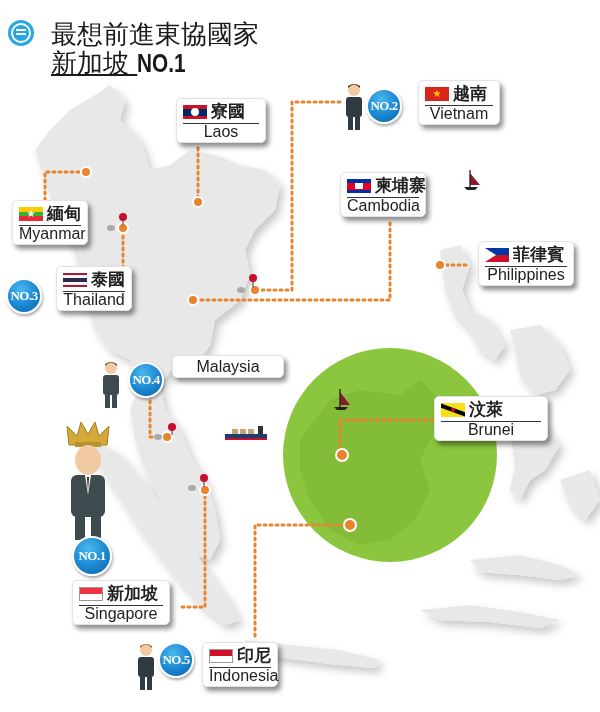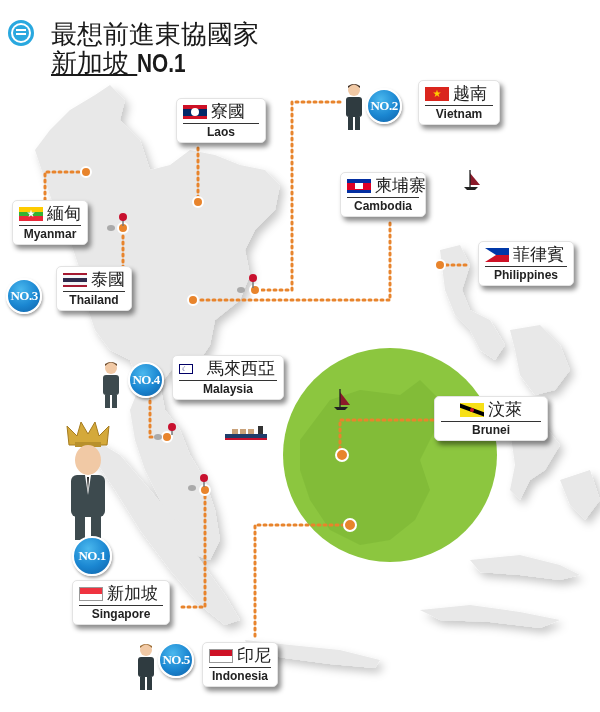--- a/index.html
+++ b/index.html
@@ -9,22 +9,22 @@
   .title .t1,.title .t2{font-size:26px;line-height:28px;color:#1a1a1a;font-family:"DejaVu Sans",sans-serif;letter-spacing:0px;}
   .title .t1{position:absolute;left:43px;top:8px;white-space:nowrap;}
   .title .t2{position:absolute;left:43px;top:37px;white-space:nowrap;text-decoration:underline;}
   .title .no1{font-family:"Liberation Sans",sans-serif;font-weight:bold;font-size:26px;transform:scaleX(0.8);display:inline-block;transform-origin:left;}
   .title-icon{position:absolute;left:0;top:8px;width:26px;height:26px;border-radius:50%;border:3px solid #29a8df;box-sizing:border-box;display:flex;align-items:center;justify-content:center;}
   .title-icon .inner{width:16px;height:16px;border-radius:50%;background:#29a8df;position:relative;}
   .title-icon .inner::before{content:"";position:absolute;left:3px;top:4px;width:10px;height:2px;background:#fff;box-shadow:0 4px 0 #fff;}
   svg.map{position:absolute;left:0;top:0;}
   .card{position:absolute;background:#fff;border-radius:5px;box-shadow:3px 4px 5px rgba(0,0,0,0.45);border:1px solid #e3e3e3;box-sizing:border-box;padding:3px 6px 2px 6px;}
   .card .top{display:flex;align-items:center;gap:4px;border-bottom:1.5px solid #333;padding-bottom:2px;}
-  .card .zh{font-size:17px;color:#222;line-height:19px;white-space:nowrap;}
-  .card .en{font-family:"Liberation Sans",sans-serif;font-weight:bold;font-size:12px;color:#222;text-align:center;line-height:16px;white-space:nowrap;}
+  .card .zh{font-size:17px;color:#222;line-height:19px;white-space:nowrap;font-weight:bold;}
+  .card .en{font-family:"Liberation Sans",sans-serif;font-weight:normal;font-size:16px;color:#222;text-align:center;line-height:16px;white-space:nowrap;}
   .flag{width:24px;height:14px;position:relative;flex:0 0 auto;overflow:hidden;}
   .badge{position:absolute;width:36px;height:36px;border-radius:50%;background:radial-gradient(circle at 40% 30%,#4ab8ee 0%,#1a86d1 55%,#0f5fa5 100%);box-shadow:1px 2px 3px rgba(0,0,0,0.35);display:flex;align-items:center;justify-content:center;color:#fff;font-family:Liberation Serif, serif;font-weight:bold;font-size:13px;letter-spacing:-0.5px;border:2px solid #fff;box-sizing:border-box;}
   .person{position:absolute;}
 </style>
 </head>
 <body>
 
 <svg class="map" width="600" height="712" viewBox="0 0 600 712">
   <defs>
     <filter id="sh" x="-10%" y="-10%" width="130%" height="130%">
@@ -206,31 +206,25 @@
   <div class="top">
       <span class="flag" style="background:linear-gradient(#0038a8 0 50%,#ce1126 50%)">
         <span style="position:absolute;left:0;top:0;width:0;height:0;border-top:7px solid transparent;border-bottom:7px solid transparent;border-left:11px solid #fff"></span>
       </span>
       <span class="zh">菲律賓</span>
     </div>
   <div class="en">Philippines</div>
 </div>
 
 <div class="card" style="left:172px;top:355px;width:112px">
-  <div class="top">
-      <span class="flag" style="width:12px;height:8px;background:#fff;border:1px solid #010066">
-        <span style="position:absolute;left:2px;top:1px;font-size:6px;color:#010066;line-height:6px">☾</span>
-      </span>
-      <span class="zh" style="margin-left:10px">馬來西亞</span>
-    </div>
   <div class="en">Malaysia</div>
 </div>
 
 <div class="card" style="left:434px;top:396px;width:114px">
-  <div class="top" style="justify-content:center">
+  <div class="top" style="">
       <span class="flag" style="background:#f7e017">
         <span style="position:absolute;left:-3px;top:5px;width:30px;height:4px;background:#000;transform:rotate(20deg)"></span>
         <span style="position:absolute;left:10px;top:5px;width:4px;height:4px;border-radius:50%;background:#cf1126"></span>
       </span>
       <span class="zh">汶萊</span>
     </div>
   <div class="en">Brunei</div>
 </div>
 
 <div class="card" style="left:72px;top:580px;width:98px">

